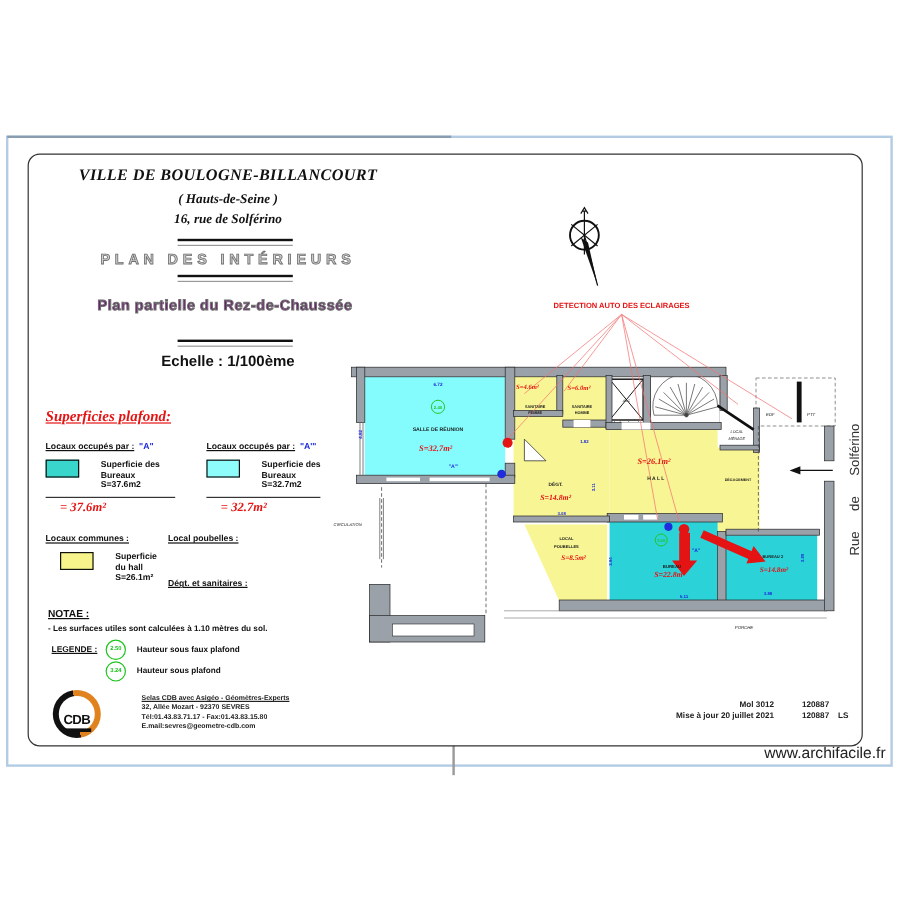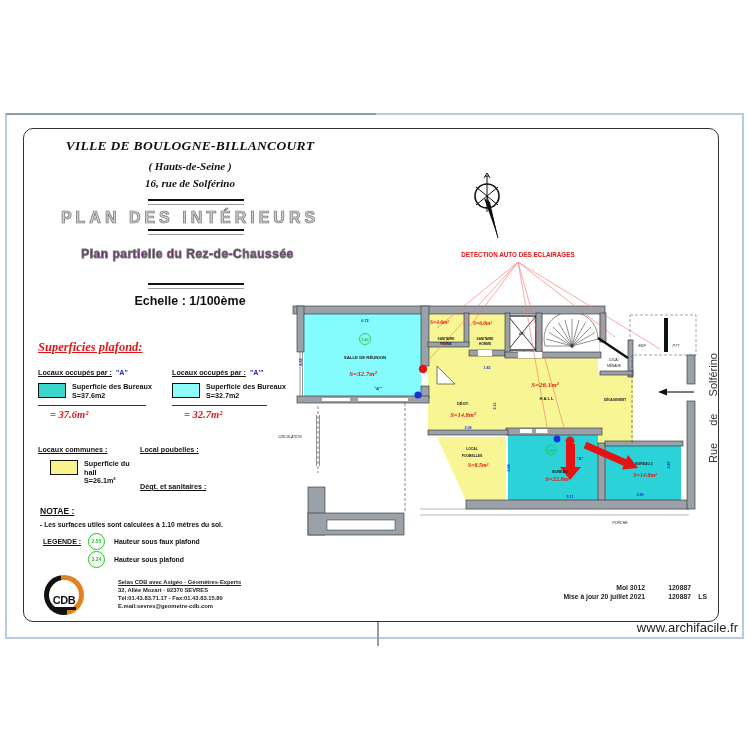--- a/index.html
+++ b/index.html
@@ -14,32 +14,32 @@
 
   
   .sheet{left:23px;top:128px;width:694px;height:492px;border:1.6px solid #333;border-radius:10px;background:#fff;}
 
   
   .tb{width:300px;left:40px;text-align:center;font-family:"Liberation Serif",serif;font-style:italic;font-weight:bold;}
   .tb-city{top:138px;font-size:13.5px;letter-spacing:.3px;}
   .tb-dept{top:160px;font-size:11px;}
   .tb-addr{top:177px;font-size:11px;}
   .tbar{left:148px;width:96px;height:3px;border-top:2.5px solid #111;border-bottom:1px solid #999;}
-  .outline-sm{color:#cfcfcf;-webkit-text-stroke:.7px #6f6f6f;font-weight:bold;font-size:16px;letter-spacing:4px;font-style:normal;font-family:"Liberation Sans",sans-serif;}
+  .outline-sm{color:#cfcfcf;-webkit-text-stroke:.7px #6f6f6f;font-weight:bold;font-size:12px;letter-spacing:4px;font-style:normal;font-family:"Liberation Sans",sans-serif;}
   .outline-lg{color:#701a75;-webkit-text-stroke:.9px #707070;font-weight:bold;font-size:12px;letter-spacing:.5px;}
   .tb-doc{top:209px;}
   .tb-title{left:30px;top:247px;width:315px;text-align:center;font-family:"Liberation Sans",sans-serif;}
   .tb-scale{top:294px;font-size:12.5px;font-style:normal;font-family:"Liberation Sans",sans-serif;}
 
   
   .sup-title{left:38px;top:340px;font-family:"Liberation Serif",serif;font-style:italic;font-weight:bold;
              font-size:12.5px;color:#e51414;text-decoration:underline;}
   .leg-label{font-size:7.2px;font-weight:bold;text-decoration:underline;}
   .leg-tag{color:#1f2cdb;font-weight:bold;font-size:7.2px;text-decoration:none;margin-left:4px;}
-  .leg-row{display:flex;gap:6px;margin-top:4px;align-items:flex-start;}
+  .leg-row{display:flex;gap:18px;margin-top:4px;align-items:flex-start;}
   .swatch{width:26px;height:13px;border:1px solid #111;flex:none;}
   .sw-a{background:#38d6cb;} .sw-a2{background:#8efcfa;} .sw-y{background:#f6f48a;}
   .leg-desc{font-size:7.2px;font-weight:bold;line-height:8.5px;}
   .leg-rule{border-top:1px solid #333;margin-top:5px;}
   .leg-total{font-family:"Liberation Serif",serif;font-style:italic;font-weight:bold;color:#e51414;font-size:10.5px;margin:3px 0 0 12px;}
   .nota-t{left:40px;top:506px;font-size:8.5px;font-weight:bold;text-decoration:underline;}
   .nota-l{left:40px;top:521px;font-size:6.8px;font-weight:bold;}
   .leg2-t{left:43px;top:538px;font-size:7px;font-weight:bold;text-decoration:underline;}
   .h-item{display:flex;align-items:center;gap:9px;}
   .h-circle{width:15px;height:15px;border:1.2px solid #1ec41e;border-radius:50%;color:#1ec41e;font-size:4.8px;

